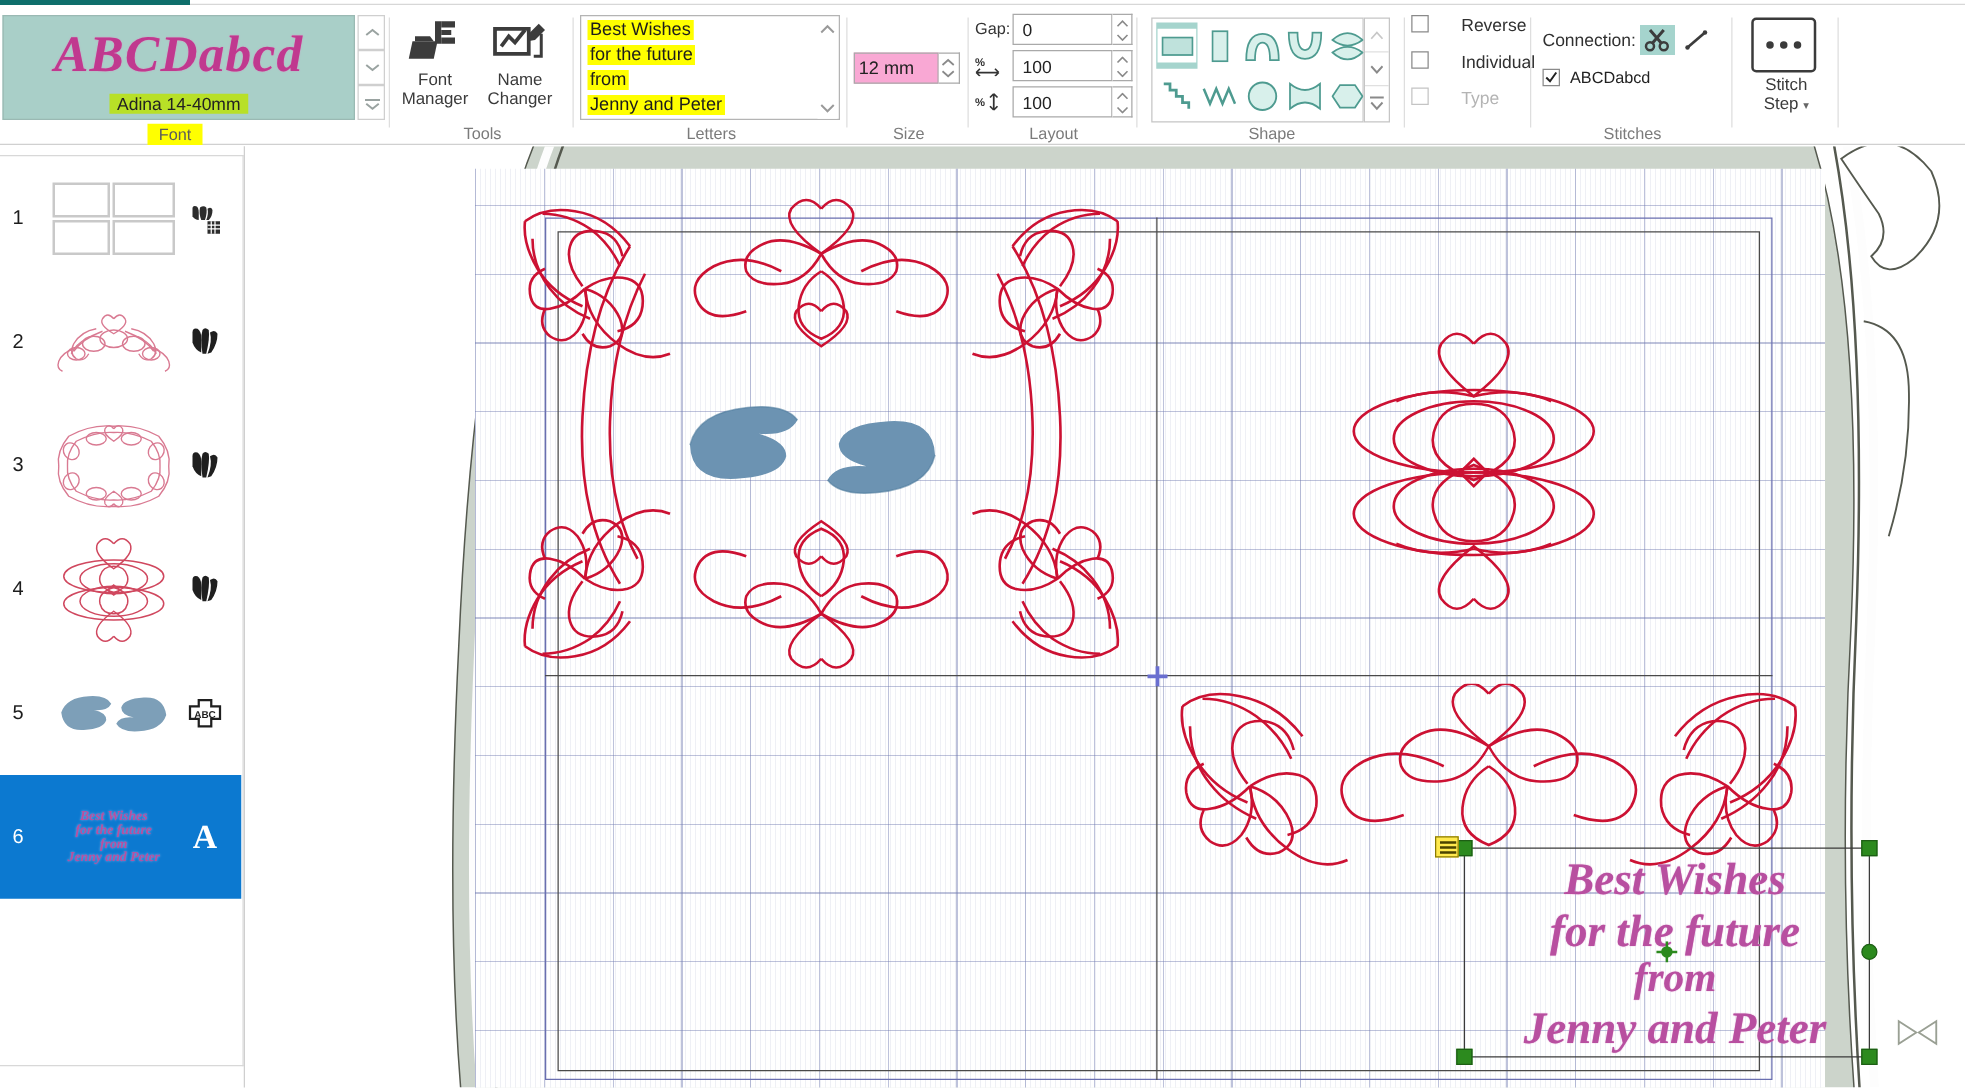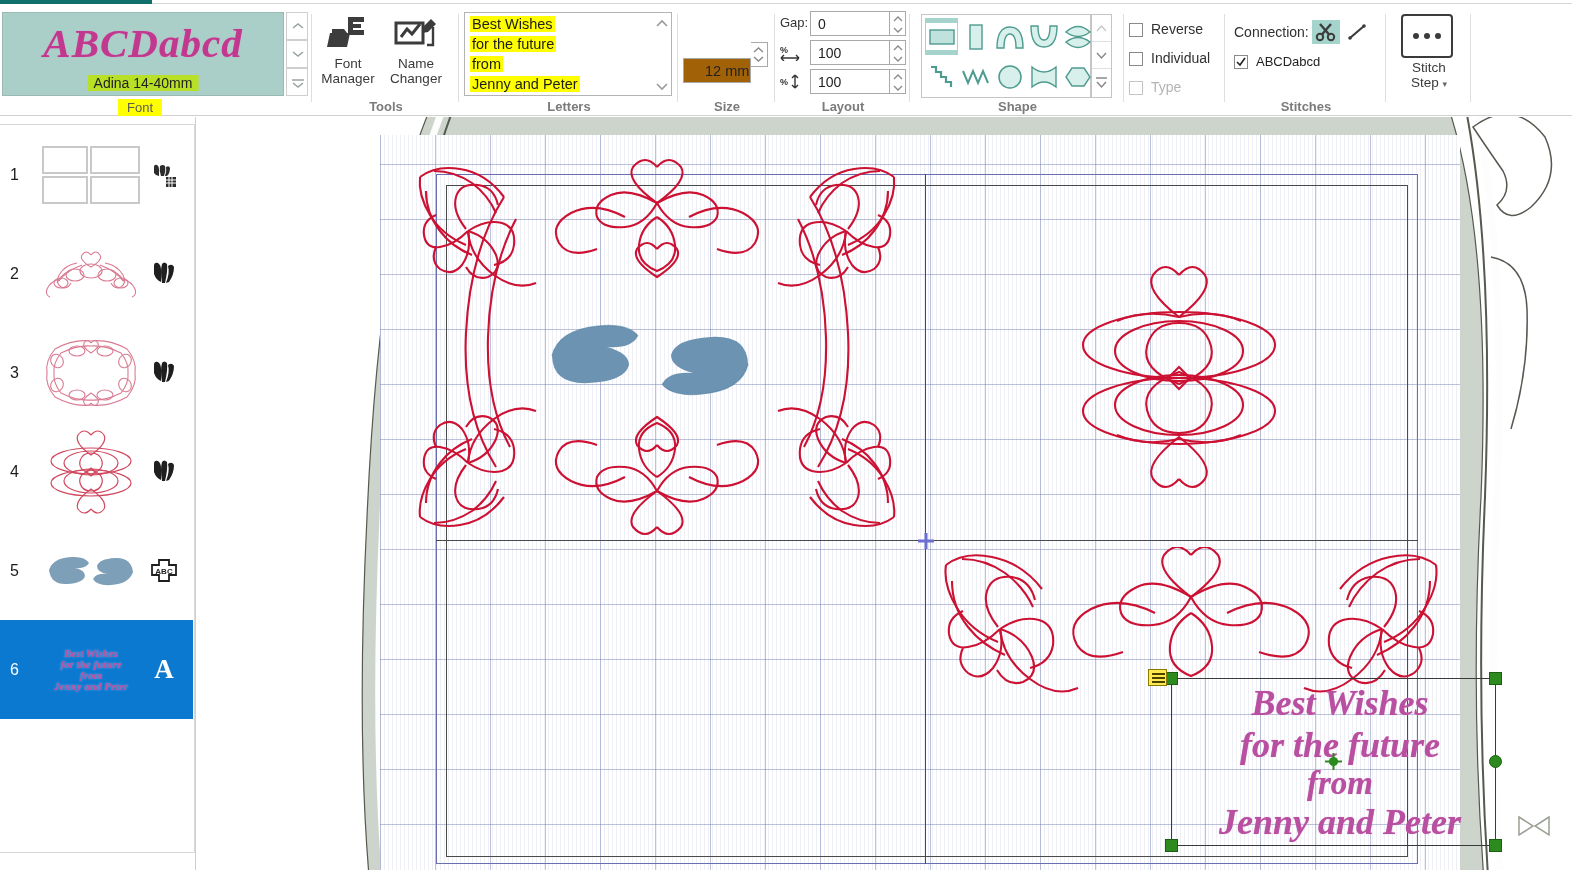--- a/index.html
+++ b/index.html
@@ -17,21 +17,21 @@
   #topstrip .line { position:absolute; left:152px; top:3px; width:1420px; height:1px; background:#d7d7d7; }
 
   
   #ribbon {
     position:absolute; left:0; top:6px; width:1572px; height:110px;
     background:#fff; border-bottom:1px solid #d0d0d0;
   }
   .grp { position:absolute; top:0; height:110px; }
   .grp-label {
     position:absolute; bottom:2px; left:0; width:100%;
-    text-align:center; font-size:13px; color:#7b7b7b;font-weight:bold;
+    text-align:center; font-size:13px; color:#7b7b7b;
   }
   .grp-sep { position:absolute; top:8px; width:1px; height:88px; background:#dedede; }
 
   
   #grp-font { left:0; width:312px; }
   #fontPreview {
     position:absolute; left:2px; top:6px; width:282px; height:84px;
     background:#a9cfc8; border:1px solid #9ab9b3; overflow:hidden;
   }
   #fontPreview .sample {
@@ -73,23 +73,23 @@
     background:#ffff00; padding:0 2px;
   }
   #lettersScroll {
     position:absolute; right:1px; top:1px; width:16px; height:82px; background:#fff;
   }
   #lettersScroll .ar { position:absolute; left:0; width:16px; height:16px; }
 
   
   #grp-size { left:679px; width:96px; }
   #sizeField {
-    position:absolute; left:4px; top:52px; width:68px; height:25px;
-    border:1px solid #a9a9a9; background:#a16207;
-    display:flex; align-items:center; padding-left:21px; font-size:14.5px;
+    position:absolute; left:4px; top:36px; width:68px; height:25px;
+    border:1px solid #a9a9a9; background:#f9a8d4;
+    display:flex; align-items:center; padding-left:3px; font-size:14.5px;
   }
   #sizeSpin { position:absolute; left:72px; top:36px; width:17px; height:25px; border:1px solid #a9a9a9; border-left:none; background:#fff; }
 
   
   #grp-layout { left:776px; width:134px; }
   .layrow { position:absolute; left:4px; width:126px; height:25px; }
   .layrow .lbl { position:absolute; left:0; top:4px; font-size:13px; color:#333; width:28px; }
   .layrow .fld {
     position:absolute; left:30px; top:0; width:80px; height:25px;
     border:1px solid #a9a9a9; background:#fff;
@@ -109,21 +109,21 @@
     position:absolute; width:33px; height:37px;
     display:flex; align-items:center; justify-content:center;
   }
   .shcell.sel { background:#a5d4cd; }
   .shcell.sel .inner { background:#fff; width:31px; height:27px; display:flex; align-items:center; justify-content:center; }
   #shapeScroll { position:absolute; left:180px; top:8px; width:21px; height:84px; border:1px solid #c5c5c5; background:#fff; }
   #shapeScroll div { position:absolute; left:0; width:19px; height:27px; border-bottom:1px solid #e0e0e0; }
 
   
   #grp-rev { left:1125px; width:100px; }
-  .chkrow { position:absolute; left:4px; height:25px; display:flex; align-items:flex-end; }
+  .chkrow { position:absolute; left:4px; height:25px; display:flex; align-items:flex-start;gap:18px; }
   .chkbox { width:14px; height:14px; border:1px solid #8a8a8a; background:#fff; position:relative; }
   .chkbox.dim { border-color:#c4c4c4; }
   .chkrow .ctx { margin-left:8px; font-size:14px; color:#303030; }
   .chkrow .ctx.dim { color:#b4b4b4; }
 
   
   #grp-stitch { left:1226px; width:160px; }
   #connRow { position:absolute; left:8px; top:14px; display:flex; align-items:center; }
   #connRow .lbl { font-size:14px; color:#303030; }
   .icbtn { width:28px; height:24px; display:flex; align-items:center; justify-content:center; margin-left:3px; }

